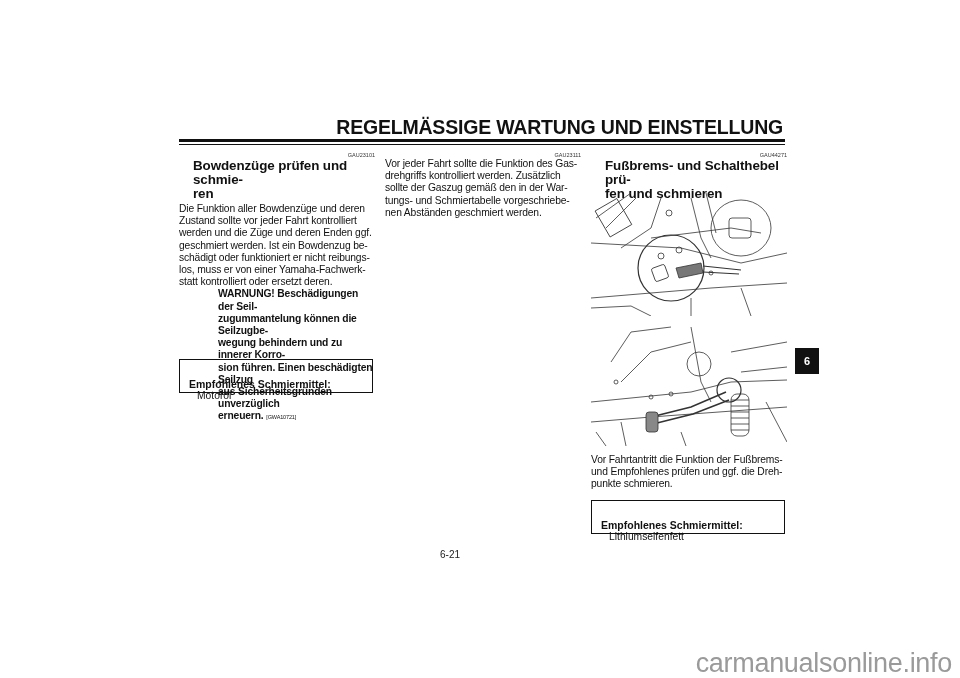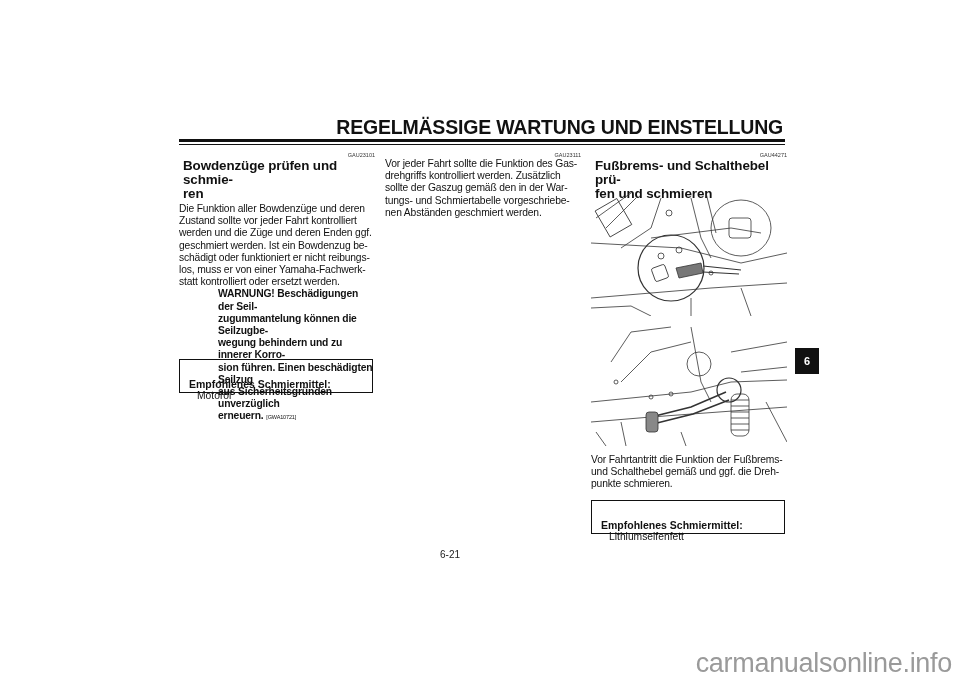--- a/index.html
+++ b/index.html
@@ -8,21 +8,21 @@
     .header-title { position: absolute; left: 180px; width: 603px; top: 116px;
                     text-align: right; font-weight: bold; font-size: 19.5px;
                     letter-spacing: -0.2px; line-height: 22px; }
     .rule-thick { position: absolute; left: 179px; width: 606px; top: 139px; height: 2.5px; background: #111; }
     .rule-thin { position: absolute; left: 179px; width: 606px; top: 143.5px; height: 1px; background: #111; }
     .col { position: absolute; top: 152px; width: 196px; }
     .col1 { left: 179px; }
     .col2 { left: 385px; }
     .col3 { left: 591px; }
     .code { text-align: right; font-size: 5.5px; color: #333; line-height: 6px; height: 6px; }
-    .h2 { font-weight: bold; font-size: 13.4px; line-height: 14px; margin: 1px 0 2px 4px; letter-spacing: -0.1px; }
+    .h2 { font-weight: bold; font-size: 13.4px; line-height: 14px; margin: 1px 0 2px 14px; letter-spacing: -0.1px; }
     .body { font-size: 10.3px; line-height: 12.2px; letter-spacing: -0.15px; }
     .warn { font-weight: bold; margin-left: 39px; }
     .wcode { font-size: 5.5px; font-weight: normal; }
     .box { position: absolute; border: 1px solid #111; padding: 18px 0 0 9px; box-sizing: border-box; }
     .box .bt { font-weight: bold; font-size: 10.5px; line-height: 12px; }
     .box .bv { font-size: 10.3px; line-height: 12px; padding-left: 8px; }
     .box1 { left: 179px; top: 359px; width: 194px; height: 34px; }
     .box2 { left: 591px; top: 500px; width: 194px; height: 34px; }
     .illus { position: absolute; left: 591px; width: 196px; }
     .illus1 { top: 188px; height: 128px; }
@@ -45,21 +45,21 @@
   <div class="code">GAU23101</div>
   <div class="h2" style="white-space:pre-line">Bowdenzüge prüfen und schmie-
 ren</div>
   <div class="body">
     <div>Die Funktion aller Bowdenzüge und deren</div>
     <div>Zustand sollte vor jeder Fahrt kontrolliert</div>
     <div>werden und die Züge und deren Enden ggf.</div>
     <div>geschmiert werden. Ist ein Bowdenzug be-</div>
     <div>schädigt oder funktioniert er nicht reibungs-</div>
     <div>los, muss er von einer Yamaha-Fachwerk-</div>
-    <div>statt kontrolliert oder ersetzt werden.</div>
+    <div>statt kontrolliert oder ersetzt deren.</div>
     <div class="warn">
       <div>WARNUNG! Beschädigungen der Seil-</div>
       <div>zugummantelung können die Seilzugbe-</div>
       <div>wegung behindern und zu innerer Korro-</div>
       <div>sion führen. Einen beschädigten Seilzug</div>
       <div>aus Sicherheitsgründen unverzüglich</div>
       <div><span>erneuern.</span> <span class="wcode">[GWA10721]</span></div>
     </div>
   </div>
 </div>
@@ -114,21 +114,21 @@
   <path d="M60 95 L100 85 L135 70 M62 102 L102 92 L138 78" stroke-width="1.6"></path>
   <rect x="55" y="90" width="12" height="20" rx="3" fill="#888"></rect>
   <rect x="140" y="72" width="18" height="42" rx="6"></rect>
   <path d="M140 78 L158 78 M140 84 L158 84 M140 90 L158 90 M140 96 L158 96 M140 102 L158 102 M140 108 L158 108"></path>
   <path d="M5 110 L15 124 M30 100 L35 124 M90 110 L95 124 M175 80 L196 120"></path>
 </svg>
 
 <div class="col3-text">
   <div class="body">
     <div>Vor Fahrtantritt die Funktion der Fußbrems-</div>
-    <div>und Schalthebel gemäß und ggf. die Dreh-</div>
+    <div>und Empfohlenes prüfen und ggf. die Dreh-</div>
     <div>punkte schmieren.</div>
   </div>
 </div>
 <div class="box box2">
   <div class="bt">Empfohlenes Schmiermittel:</div>
   <div class="bv">Lithiumseifenfett</div>
 </div>
 
 <div class="chapter-tab">6</div>
 <div class="page-num">6-21</div>

